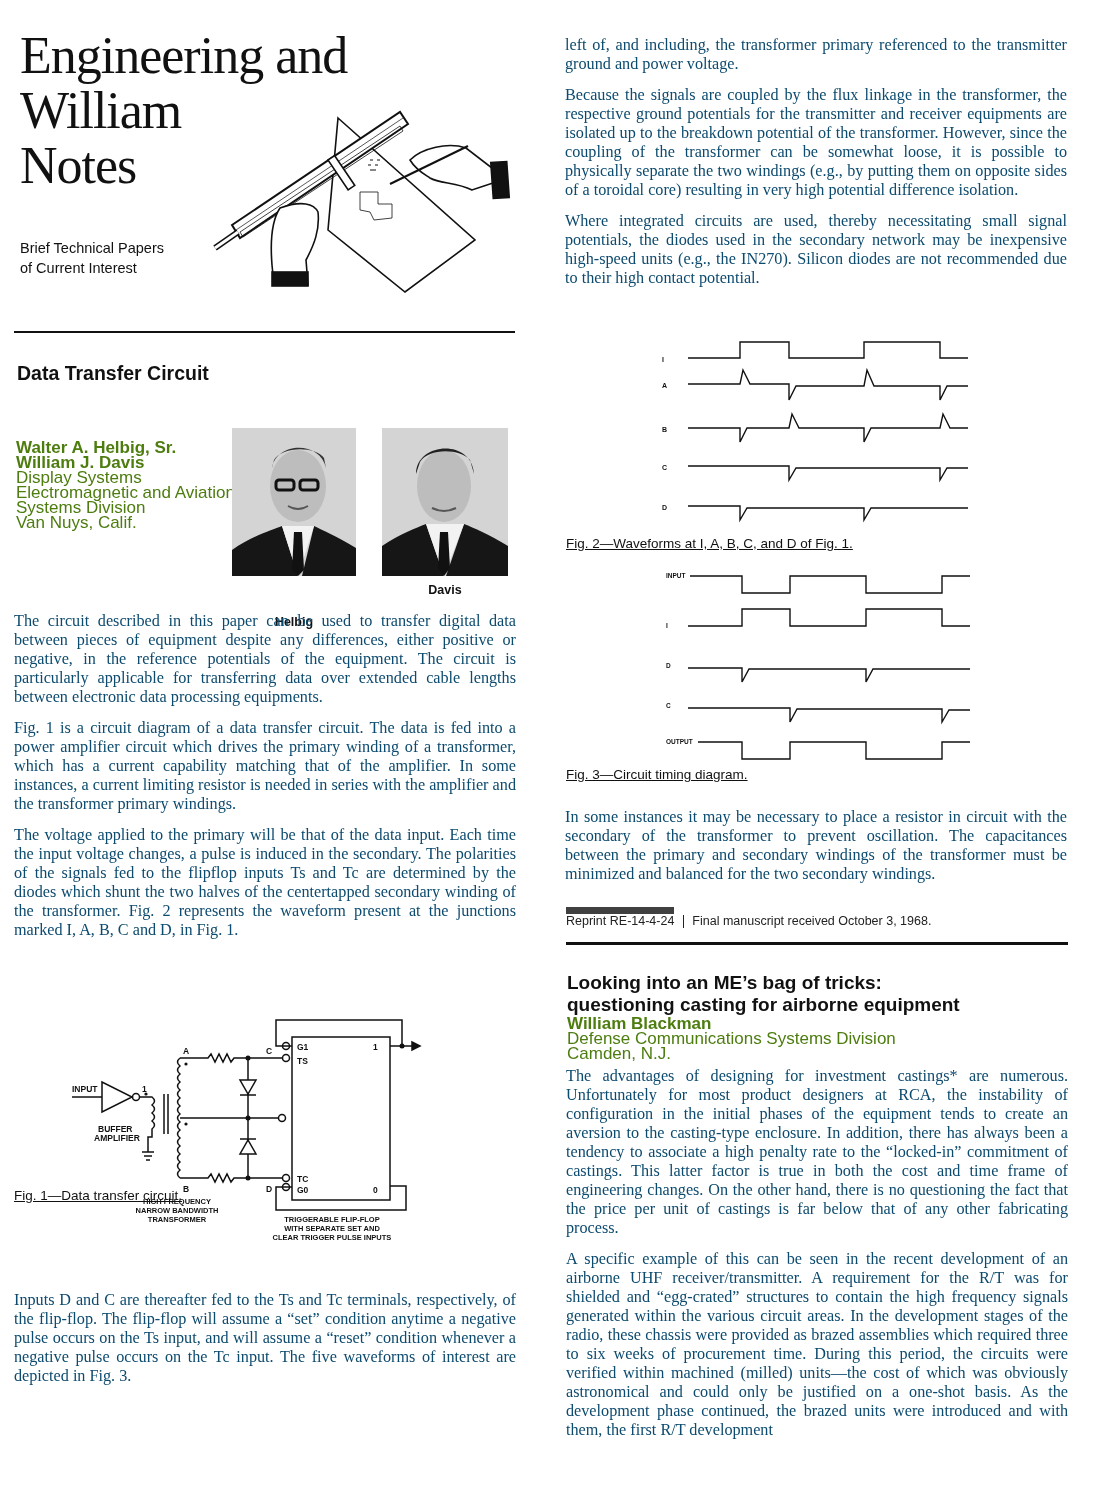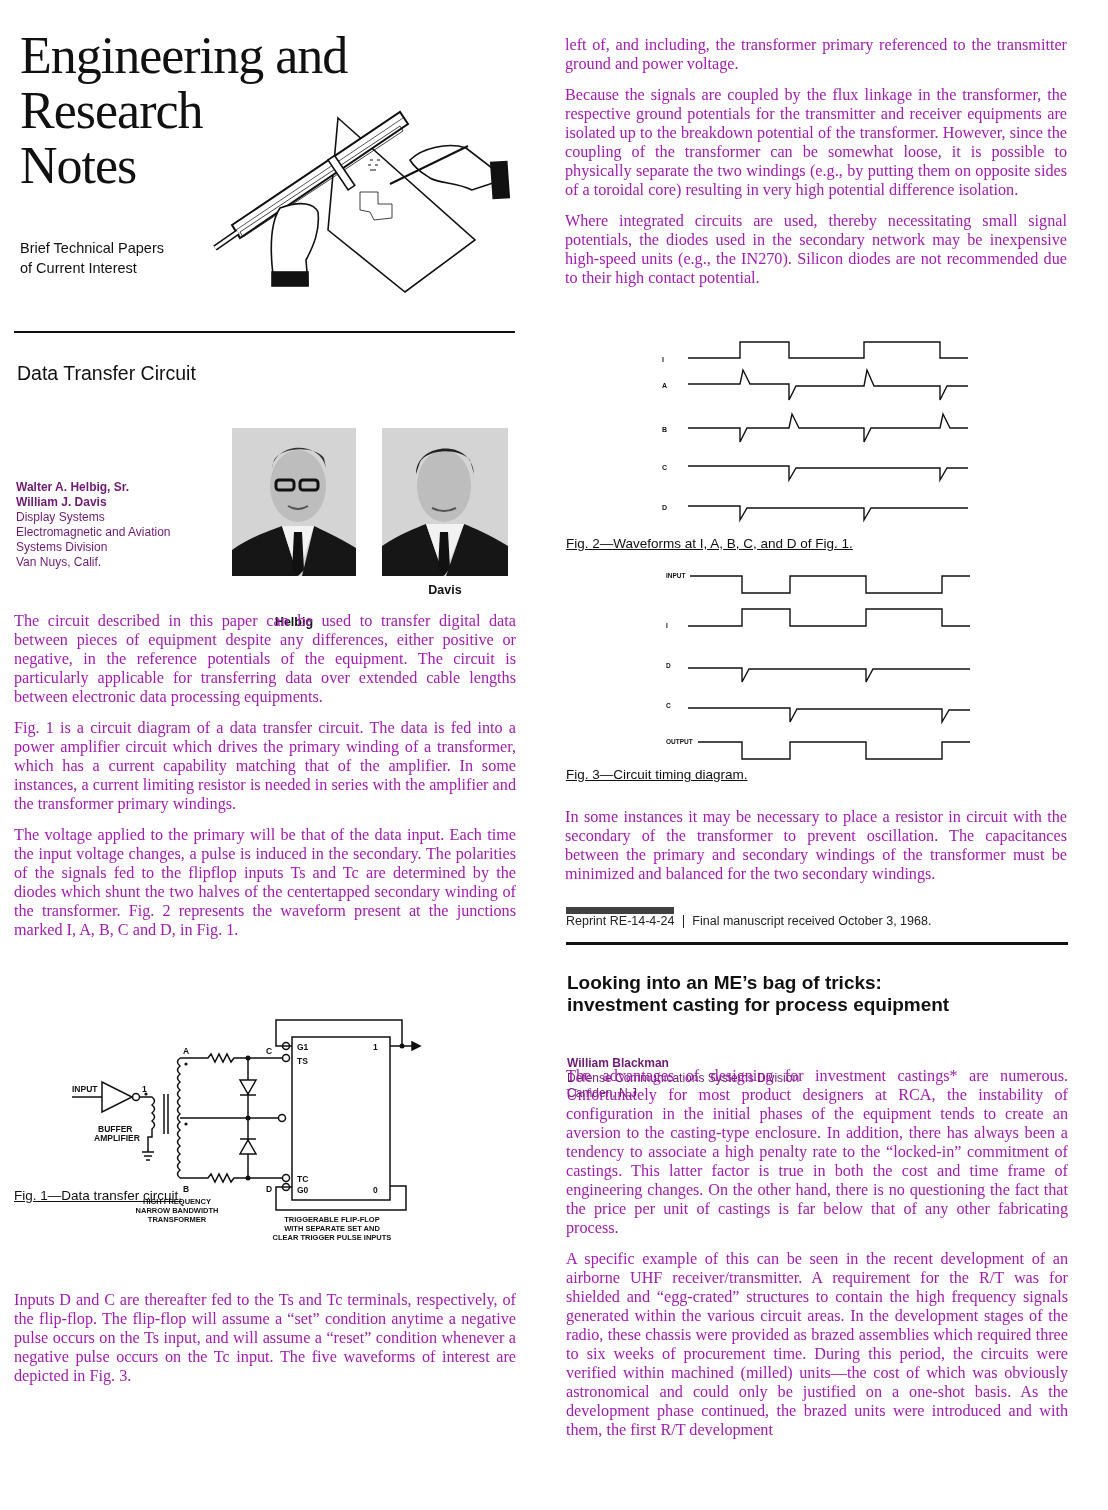--- a/index.html
+++ b/index.html
@@ -1,38 +1,38 @@
 <!DOCTYPE html>
 <html><head>
 <meta charset="utf-8">
 <style>
   html, body { margin:0; padding:0; background:#fff; }
   body { width:1108px; height:1510px; position:relative; overflow:hidden; color:#111; font-family:"Liberation Serif", serif; }
   .abs { position:absolute; }
   .masthead-title { left:20px; top:28px; font-family:Liberation Serif, serif; font-size:52px; line-height:55px; letter-spacing:-1px; color:#111; }
   .masthead-sub { left:20px; top:238px; font-family:"Liberation Sans", sans-serif; font-size:14.5px; line-height:20px; color:#111; }
   .rule { background:#111; }
-  .section-title { font-family:"Liberation Sans", sans-serif; font-weight:normal; font-size:19.5px; color:#111; }
-  .author-block { font-family:"Liberation Sans", sans-serif; font-size:12px; line-height:15px; color:#701a75;margin-top:40px; }
+  .section-title { font-family:"Liberation Sans", sans-serif; font-weight:bold; font-size:19.5px; color:#111; }
+  .author-block { font-family:"Liberation Sans", sans-serif; font-size:17px; line-height:15px; color:#4d7c0f; }
   .author-block .b { font-weight:bold; }
-  .para { font-family:"Liberation Serif", serif; font-size:16.2px; line-height:19px; text-align:justify; color:#a21caf; margin:0; }
+  .para { font-family:"Liberation Serif", serif; font-size:16.2px; line-height:19px; text-align:justify; color:#0c4a6e; margin:0; }
   .para + .para { margin-top:12px; }
   .caption { font-family:"Liberation Sans", sans-serif; font-size:13.5px; color:#111;text-decoration:underline; }
   .photo { background:#cfcfcf; overflow:hidden; }
   .photo-label { font-family:"Liberation Sans", sans-serif; font-weight:bold; font-size:12.5px; text-align:center; }
   .reprint { font-family:"Liberation Sans", sans-serif; font-size:12.5px; color:#222; }
   .article2-title { font-family:"Liberation Sans", sans-serif; font-weight:bold; font-size:19px; line-height:22px; color:#111; }
   svg text { font-family:"Liberation Sans", sans-serif; font-weight:bold; }
 </style>
 </head>
 <body>
 
 <div class="abs masthead-title">
   <div>Engineering and</div>
-  <div>Research</div>
+  <div>William</div>
   <div>Notes</div>
 </div>
 <div class="abs masthead-sub">
   <div>Brief Technical Papers</div>
   <div>of Current Interest</div>
 </div>
 
 <svg class="abs" style="left:210px;top:100px;" width="320" height="200" viewBox="0 0 320 200">
   <g fill="none" stroke="#111" stroke-width="1.6">
 
@@ -248,21 +248,21 @@
 <div class="abs reprint" style="left:566px;top:914px;">
   <span style="border-top:7px solid #404040;">Reprint RE-14-4-24</span>
   <span style="display:inline-block;width:1px;height:13px;background:#222;margin:0 5px;vertical-align:middle;"></span>
   <span>Final manuscript received October 3, 1968.</span>
 </div>
 
 <div class="abs rule" style="left:566px;top:942px;width:502px;height:2.5px;"></div>
 
 <div class="abs article2-title" style="left:567px;top:972px;">
   <div>Looking into an ME’s bag of tricks:</div>
-  <div>investment casting for process equipment</div>
+  <div>questioning casting for airborne equipment</div>
 </div>
 <div class="abs author-block" style="left:567px;top:1016px;">
   <div class="b">William Blackman</div>
   <div>Defense Communications Systems Division</div>
   <div>Camden, N.J.</div>
 </div>
 <div class="abs" style="left:566px;top:1067px;width:502px;">
   <p class="para">The advantages of designing for investment castings* are numerous. Unfortunately for most product designers at RCA, the instability of configuration in the initial phases of the equipment tends to create an aversion to the casting-type enclosure. In addition, there has always been a tendency to associate a high penalty rate to the “locked-in” commitment of castings. This latter factor is true in both the cost and time frame of engineering changes. On the other hand, there is no questioning the fact that the price per unit of castings is far below that of any other fabricating process.</p>
   <p class="para">A specific example of this can be seen in the recent development of an airborne UHF receiver/transmitter. A requirement for the R/T was for shielded and “egg-crated” structures to contain the high frequency signals generated within the various circuit areas. In the development stages of the radio, these chassis were provided as brazed assemblies which required three to six weeks of procurement time. During this period, the circuits were verified within machined (milled) units—the cost of which was obviously astronomical and could only be justified on a one-shot basis. As the development phase continued, the brazed units were introduced and with them, the first R/T development</p>
 </div>

